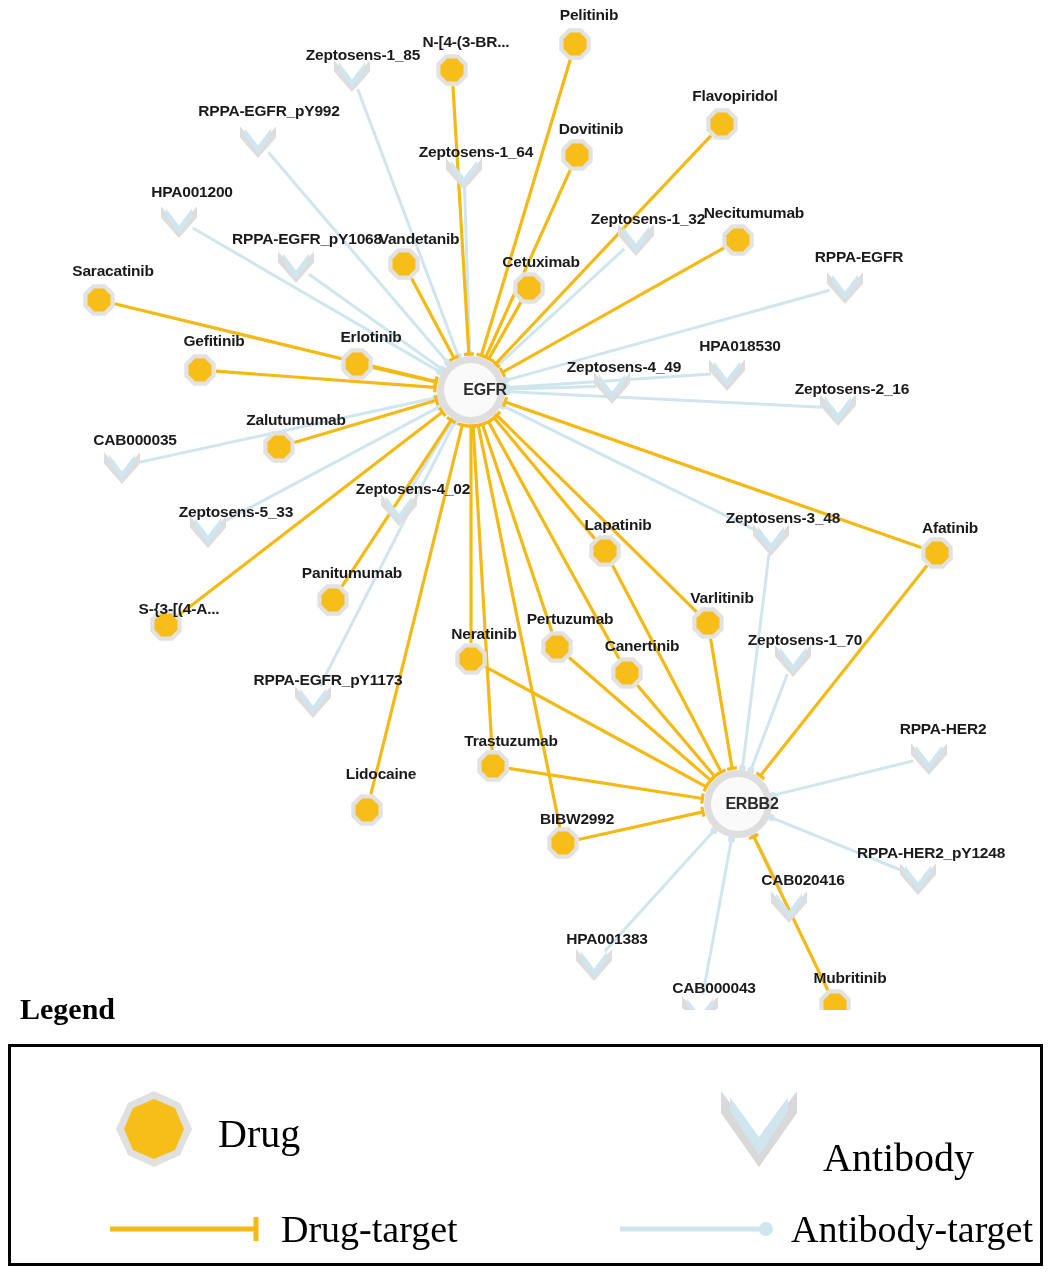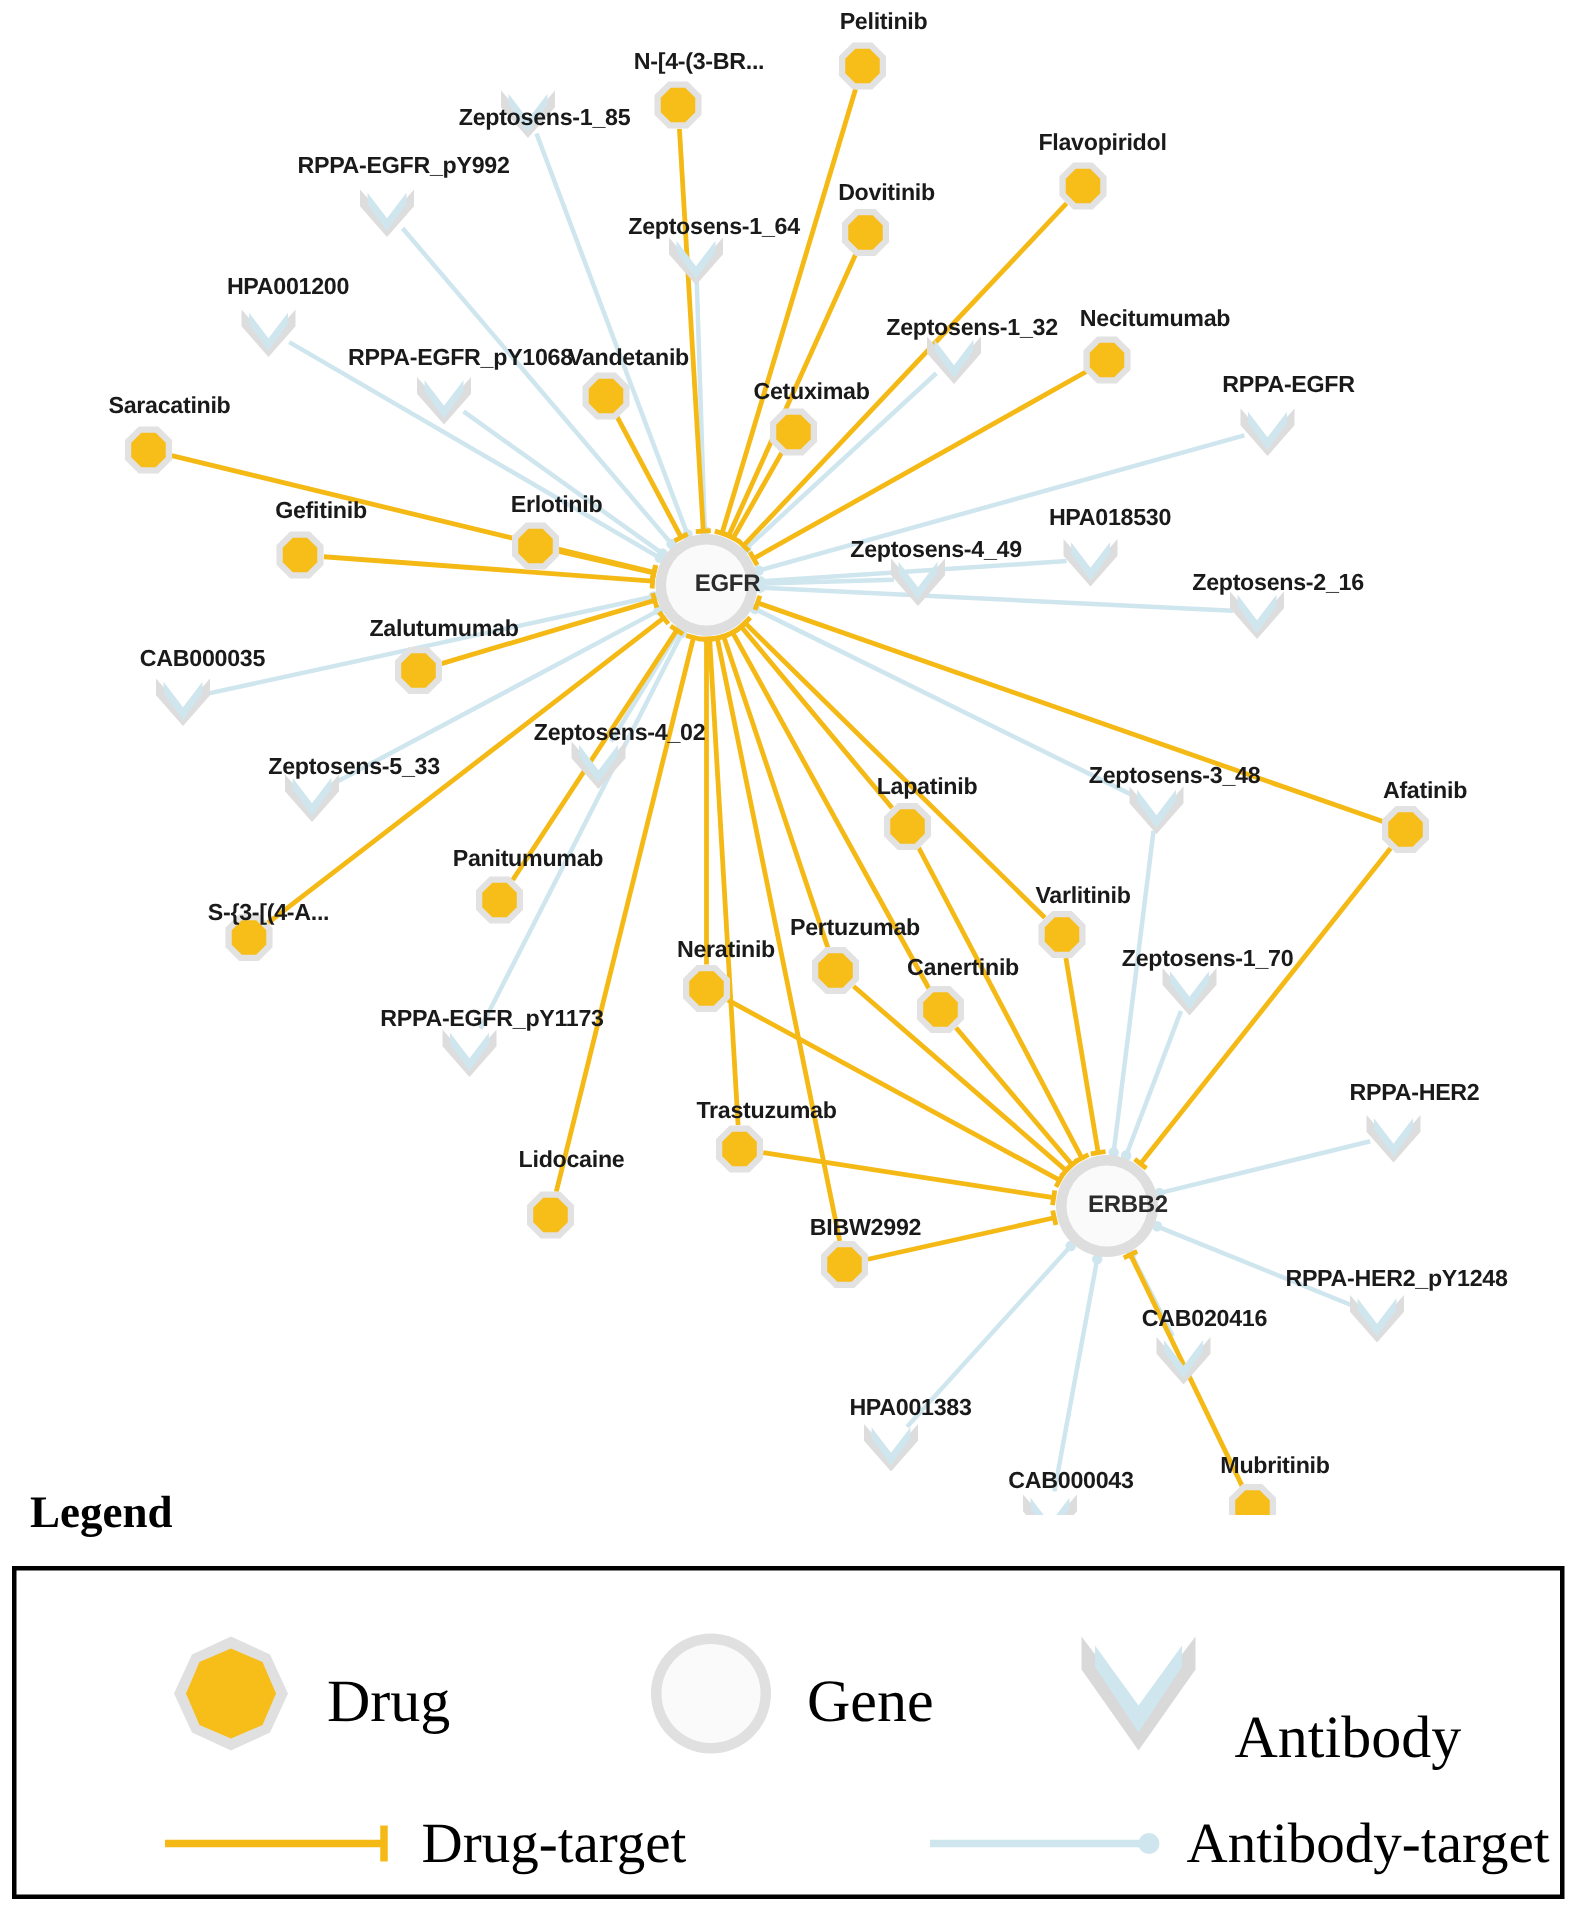--- a/index.html
+++ b/index.html
@@ -340,40 +340,40 @@
         <circle cx="471" cy="390" r="27" fill="#fafafa"></circle>
         <circle cx="738" cy="804" r="34" fill="#dedede"></circle>
         <circle cx="738" cy="804" r="27" fill="#fafafa"></circle>
       </g>
     </svg>
   <div id="labels">
       <div class="node-label" style="left: 575px; top: 15px;">Pelitinib</div>
       <div class="node-label" style="left: 452px; top: 42px;">N-[4-(3-BR...</div>
       <div class="node-label" style="left: 721px; top: 96px;">Flavopiridol</div>
       <div class="node-label" style="left: 577px; top: 129px;">Dovitinib</div>
-      <div class="node-label" style="left: 756px; top: 213px;">Necitumumab</div>
+      <div class="node-label" style="left: 740px; top: 213px;">Necitumumab</div>
       <div class="node-label" style="left: 405px; top: 239px;">Vandetanib</div>
       <div class="node-label" style="left: 527px; top: 262px;">Cetuximab</div>
       <div class="node-label" style="left: 99px; top: 271px;">Saracatinib</div>
       <div class="node-label" style="left: 357px; top: 337px;">Erlotinib</div>
       <div class="node-label" style="left: 200px; top: 341px;">Gefitinib</div>
       <div class="node-label" style="left: 282px; top: 420px;">Zalutumumab</div>
       <div class="node-label" style="left: 604px; top: 525px;">Lapatinib</div>
       <div class="node-label" style="left: 936px; top: 528px;">Afatinib</div>
       <div class="node-label" style="left: 338px; top: 573px;">Panitumumab</div>
       <div class="node-label" style="left: 708px; top: 598px;">Varlitinib</div>
       <div class="node-label" style="left: 165px; top: 609px;">S-{3-[(4-A...</div>
       <div class="node-label" style="left: 556px; top: 619px;">Pertuzumab</div>
       <div class="node-label" style="left: 470px; top: 634px;">Neratinib</div>
       <div class="node-label" style="left: 628px; top: 646px;">Canertinib</div>
       <div class="node-label" style="left: 497px; top: 741px;">Trastuzumab</div>
       <div class="node-label" style="left: 367px; top: 774px;">Lidocaine</div>
       <div class="node-label" style="left: 563px; top: 819px;">BIBW2992</div>
       <div class="node-label" style="left: 836px; top: 978px;">Mubritinib</div>
-      <div class="node-label" style="left: 349px; top: 55px; margin-top: 24px;">Zeptosens-1_85</div>
+      <div class="node-label" style="left: 349px; top: 55px;">Zeptosens-1_85</div>
       <div class="node-label" style="left: 255px; top: 111px;">RPPA-EGFR_pY992</div>
       <div class="node-label" style="left: 462px; top: 152px;">Zeptosens-1_64</div>
       <div class="node-label" style="left: 178px; top: 192px;">HPA001200</div>
       <div class="node-label" style="left: 634px; top: 219px;">Zeptosens-1_32</div>
       <div class="node-label" style="left: 293px; top: 239px;">RPPA-EGFR_pY1068</div>
       <div class="node-label" style="left: 845px; top: 257px;">RPPA-EGFR</div>
       <div class="node-label" style="left: 726px; top: 346px;">HPA018530</div>
       <div class="node-label" style="left: 610px; top: 367px;">Zeptosens-4_49</div>
       <div class="node-label" style="left: 838px; top: 389px;">Zeptosens-2_16</div>
       <div class="node-label" style="left: 121px; top: 440px;">CAB000035</div>
@@ -396,27 +396,20 @@
 
 <div class="legend-box">
   <div class="legend-row1">
     <div class="legend-item" style="left:95px; top:0;">
       <svg width="96" height="96">
         <polygon points="48,6 74,18 86,44 74,70 48,82 22,70 10,44 22,18" fill="#e0e0e0"></polygon>
         <polygon points="48,14 69,23 78,44 69,65 48,74 27,65 18,44 27,23" fill="#f7bd18"></polygon>
       </svg>
       <span class="legend-text">Drug</span>
     </div>
-    <div class="legend-item" style="left:415px; top:0;">
-      <svg width="96" height="96">
-        <circle cx="48" cy="44" r="40" fill="#e0e0e0"></circle>
-        <circle cx="48" cy="44" r="33" fill="#fafafa"></circle>
-      </svg>
-      <span class="legend-text">Gene</span>
-    </div>
     <div class="legend-item" style="left:700px; top:0;align-items:flex-end;">
       <svg width="96" height="96">
         <polygon points="10,6 48,56 86,6 86,28 48,82 10,28" fill="#d9d9d9"></polygon>
         <polygon points="19,12 48,52 77,12 77,26 48,70 19,26" fill="#cfe6ef"></polygon>
       </svg>
       <span class="legend-text">Antibody</span>
     </div>
   </div>
   <div class="legend-row2">
     <div class="legend-item" style="left:95px; top:0;">

